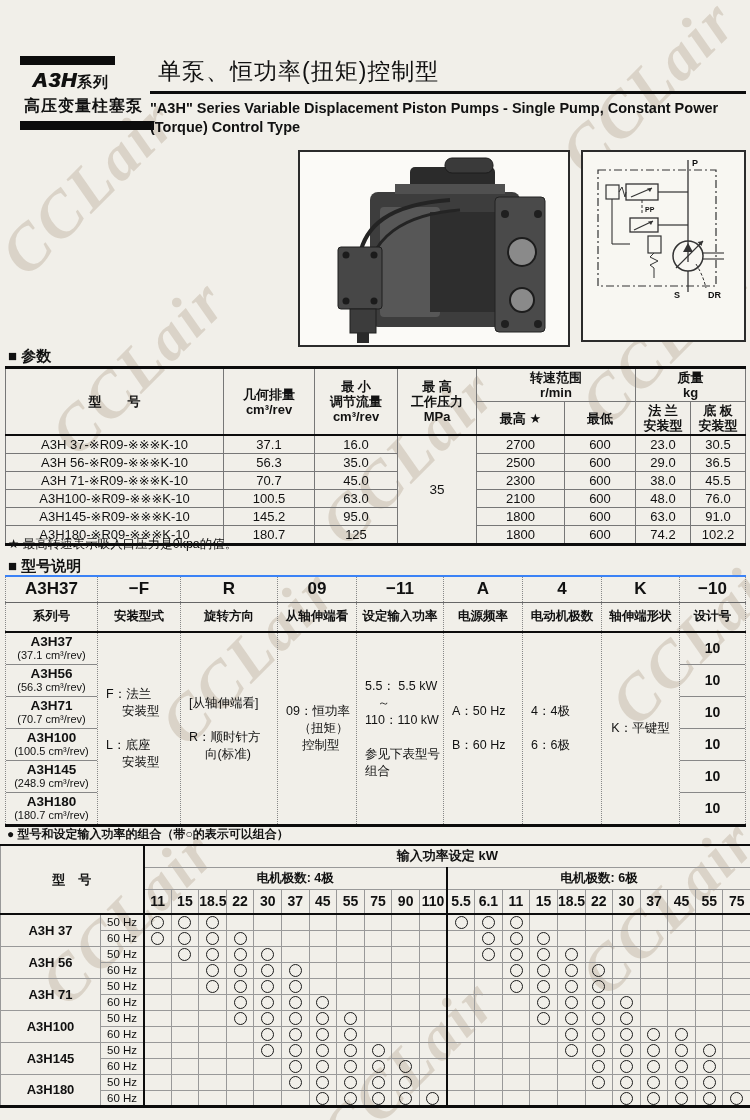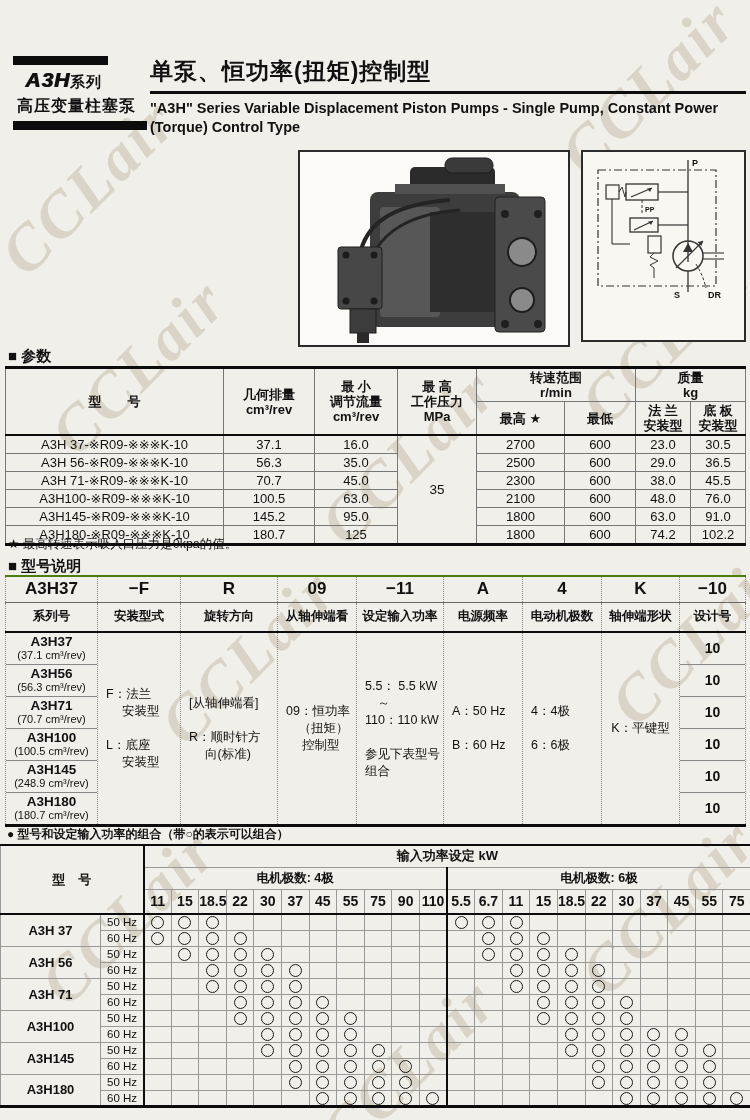--- a/index.html
+++ b/index.html
@@ -9,31 +9,31 @@
       font-weight:bold;color:rgba(184,171,151,0.40);transform:rotate(-45deg);font-size:64px;
       letter-spacing:3px;pointer-events:none;white-space:nowrap;z-index:1;}
   .fg{position:absolute;z-index:2;}
 
   
   #topbar{top:7px;left:0;width:750px;height:30px;background:#0c0c0c;color:#fff;
           text-align:right;font-size:20px;font-weight:bold;line-height:30px;
           padding-right:12px;box-sizing:border-box;letter-spacing:5px;}
 
   
-  #logo{top:56px;left:13px;width:134px;}
+  #logo{top:56px;left:20px;width:134px;}
   #logo .bar1{width:95px;height:9px;background:#0c0c0c;}
   #logo .l1{font-size:21px;font-weight:900;letter-spacing:1px;padding:3px 0 0 12px;line-height:24px;}
   #logo .l1 .a3h{font-style:italic;text-shadow:1px 0 #111;}
   #logo .l1 .sx{font-size:15px;font-weight:bold;}
   #logo .l2{font-size:16px;font-weight:bold;letter-spacing:1px;padding:2px 0 4px 4px;}
   #logo .bar2{width:134px;height:9px;background:#0c0c0c;}
 
   
   #title{top:56px;left:150px;width:596px;}
-  #title .t1{font-size:23px;font-weight:bold;letter-spacing:1px;}
+  #title .t1{font-size:23px;font-weight:normal;letter-spacing:1px;margin-left:8px;}
   #title .rule{height:3px;background:#0c0c0c;margin:4px 0 5px 0;}
   #title .t2{font-size:14.5px;font-weight:bold;line-height:19px;}
 
   
   #photo{top:150px;left:298px;width:272px;height:197px;background:#fbfaf7;
          border:2px solid #2b2b2b;box-sizing:border-box;}
   
   #jis{top:150px;left:581px;width:165px;height:192px;background:#f8f7f2;
        border:2px solid #2b2b2b;box-sizing:border-box;text-align:center;}
   #jis .jt{font-size:14px;font-weight:bold;padding-top:8px;letter-spacing:1px;}
@@ -53,21 +53,21 @@
       font-weight:normal;}
   #params-table thead th{font-weight:bold;white-space:pre-line;line-height:15px;}
   #params-table{border-top:3px solid #0c0c0c;border-bottom:3px solid #0c0c0c;}
   #params-table thead tr:last-child th,#params-table thead th[rowspan]{border-bottom:2px solid #0c0c0c;}
   #params-table tbody td{height:16px;border-top:1px dashed #999;}
   #params-table tbody tr:first-child td{border-top:2px solid #0c0c0c;}
   .c-press{font-size:13.5px;}
 
   
   #model-table{top:575px;left:5px;width:740px;font-size:12.5px;}
-  #model-table{border-top:2px solid #4d7c0f;border-bottom:3px solid #0c0c0c;}
+  #model-table{border-top:2px solid #3b82f6;border-bottom:3px solid #0c0c0c;}
   #model-table th,#model-table td{border-left:1px dotted #888;border-right:1px dotted #888;}
   #model-table .code-row th{font-size:17px;font-weight:bold;height:26px;text-align:center;
       border-bottom:1px solid #666;}
   #model-table .label-row th{font-size:12.5px;font-weight:bold;height:30px;text-align:center;
       border-bottom:2px solid #0c0c0c;}
   #model-table tbody td{vertical-align:middle;}
   .ml{white-space:pre-line;line-height:17px;}
   .pad{padding:4px 2px 4px 8px;text-align:left;}
   .ctr{text-align:center;}
   #series-col,#design-col{padding:0 !important;vertical-align:top !important;}
@@ -443,21 +443,21 @@
           <th>18.5</th>
           <th>22</th>
           <th>30</th>
           <th>37</th>
           <th>45</th>
           <th>55</th>
           <th>75</th>
           <th>90</th>
           <th>110</th>
           <th class="p6s">5.5</th>
-          <th>6.7</th>
+          <th>6.1</th>
           <th>11</th>
           <th>15</th>
           <th>18.5</th>
           <th>22</th>
           <th>30</th>
           <th>37</th>
           <th>45</th>
           <th>55</th>
           <th>75</th>
         </tr>

